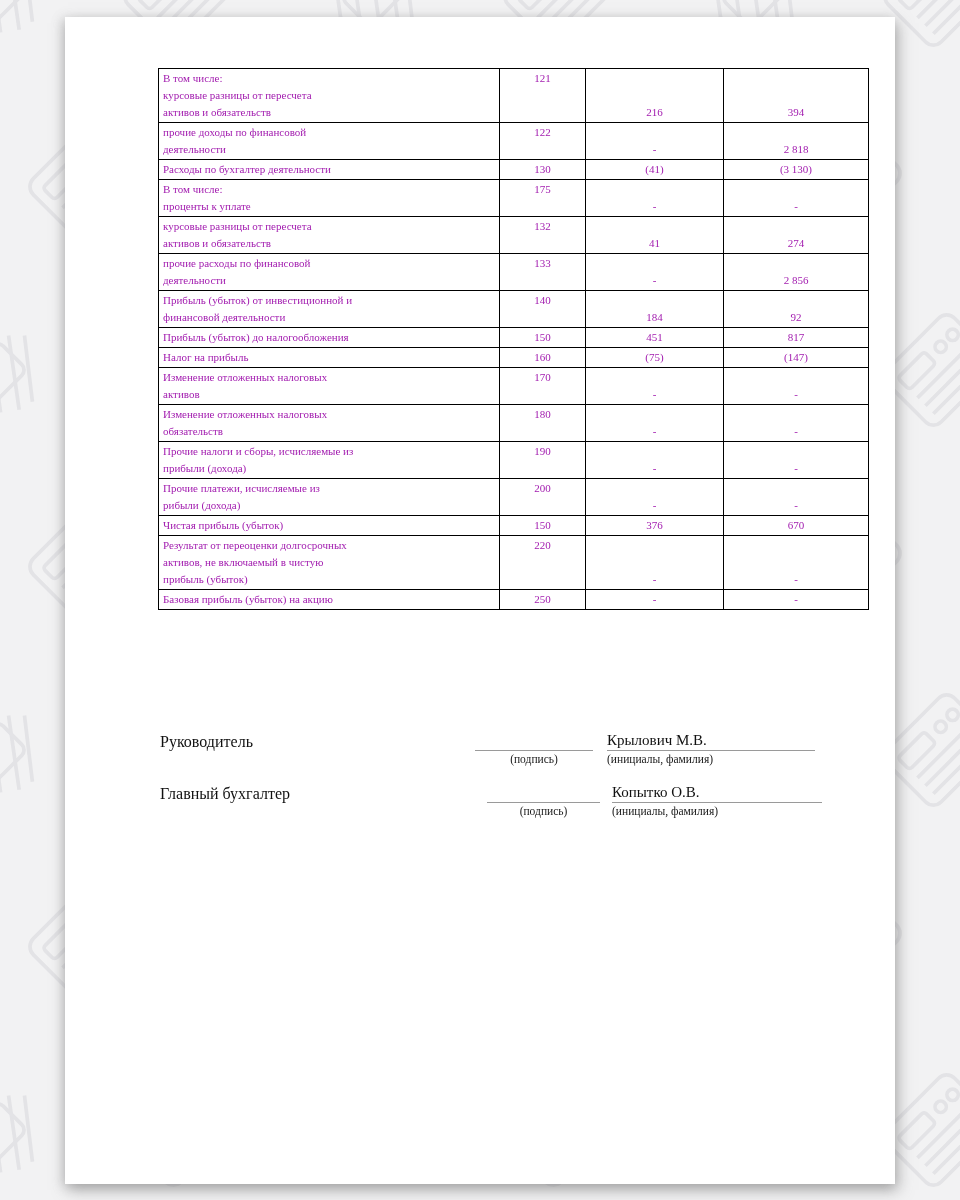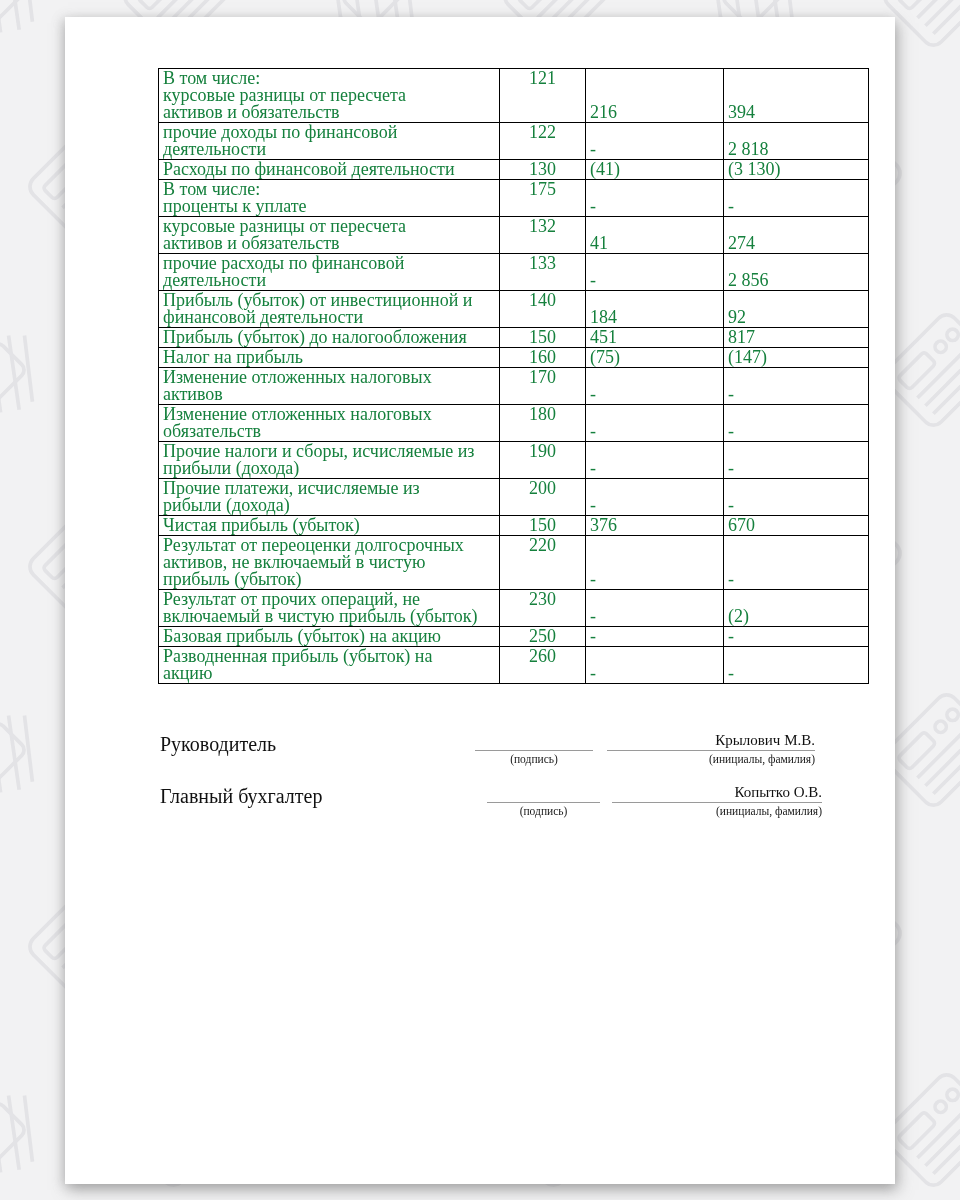--- a/index.html
+++ b/index.html
@@ -15,37 +15,37 @@
   
   .page{
     position:absolute;left:65px;top:17px;width:830px;height:1167px;
     background:#ffffff;
     box-shadow:3px 6px 14px rgba(110,110,110,.5), -3px 2px 10px rgba(140,140,140,.3);
   }
   
   table.fin{
     position:absolute;left:93px;top:51px;width:710px;
     border-collapse:collapse;table-layout:fixed;
-    font-size:18px;line-height:17px;color:#15803d;
+    font-size:11px;line-height:17px;color:#a21caf;
   }
   table.fin td{border:1.5px solid #000;padding:1px 4px;overflow:hidden;}
   td.td-name{white-space:pre-line;vertical-align:top;}
   td.td-code{text-align:center;vertical-align:top;}
-  td.td-val{text-align:left;vertical-align:bottom;padding-bottom:2px;}
+  td.td-val{text-align:center;vertical-align:bottom;padding-bottom:2px;}
   col.c-name{width:341px;}
   col.c-code{width:86px;}
   col.c-v1{width:138px;}
   col.c-v2{width:145px;}
   
   .sig-row{position:absolute;left:95px;width:710px;height:52px;}
   #sig-1{top:714px;}
   #sig-2{top:766px;}
-  .role{position:absolute;left:0;top:2px;font-size:20px;}
+  .role{position:absolute;left:0;top:2px;font-size:16px;}
   .sign-block{position:absolute;left:315px;width:118px;text-align:center;}
-  .name-block{position:absolute;left:447px;width:208px;text-align:right;}
+  .name-block{position:absolute;left:447px;width:208px;text-align:left;}
   #sig-2 .sign-block{left:327px;width:113px;}
   #sig-2 .name-block{left:452px;width:210px;}
   .sig-line{height:19px;border-bottom:1.5px solid #9a9a9a;font-size:15px;line-height:19px;}
   .sig-caption{font-size:11.5px;margin-top:2px;color:#1a1a1a;}
 </style>
 </head>
 <body>
 
 <div id="watermark">
     <span class="wm-ico" style="left: -70px; top: -70px;"><svg width="120" height="120" viewBox="0 0 64 64" fill="none" stroke="#e2e2e5" stroke-width="2">
@@ -366,21 +366,21 @@
           <td class="td-val">394</td>
         </tr>
         <tr>
           <td class="td-name">прочие доходы по финансовой
 деятельности</td>
           <td class="td-code">122</td>
           <td class="td-val">-</td>
           <td class="td-val">2 818</td>
         </tr>
         <tr>
-          <td class="td-name">Расходы по финансовой деятельности</td>
+          <td class="td-name">Расходы по бухгалтер деятельности</td>
           <td class="td-code">130</td>
           <td class="td-val">(41)</td>
           <td class="td-val">(3 130)</td>
         </tr>
         <tr>
           <td class="td-name">В том числе:
 проценты к уплате</td>
           <td class="td-code">175</td>
           <td class="td-val">-</td>
           <td class="td-val">-</td>
@@ -454,36 +454,22 @@
         </tr>
         <tr>
           <td class="td-name">Результат от переоценки долгосрочных
 активов, не включаемый в чистую
 прибыль (убыток)</td>
           <td class="td-code">220</td>
           <td class="td-val">-</td>
           <td class="td-val">-</td>
         </tr>
         <tr>
-          <td class="td-name">Результат от прочих операций, не
-включаемый в чистую прибыль (убыток)</td>
-          <td class="td-code">230</td>
-          <td class="td-val">-</td>
-          <td class="td-val">(2)</td>
-        </tr>
-        <tr>
           <td class="td-name">Базовая прибыль (убыток) на акцию</td>
           <td class="td-code">250</td>
-          <td class="td-val">-</td>
-          <td class="td-val">-</td>
-        </tr>
-        <tr>
-          <td class="td-name">Разводненная прибыль (убыток) на
-акцию</td>
-          <td class="td-code">260</td>
           <td class="td-val">-</td>
           <td class="td-val">-</td>
         </tr>
       </tbody>
   </table>
 
   <div class="sig-row" id="sig-1">
     <span class="role">Руководитель</span>
     <div class="sign-block">
       <div class="sig-line"></div>

